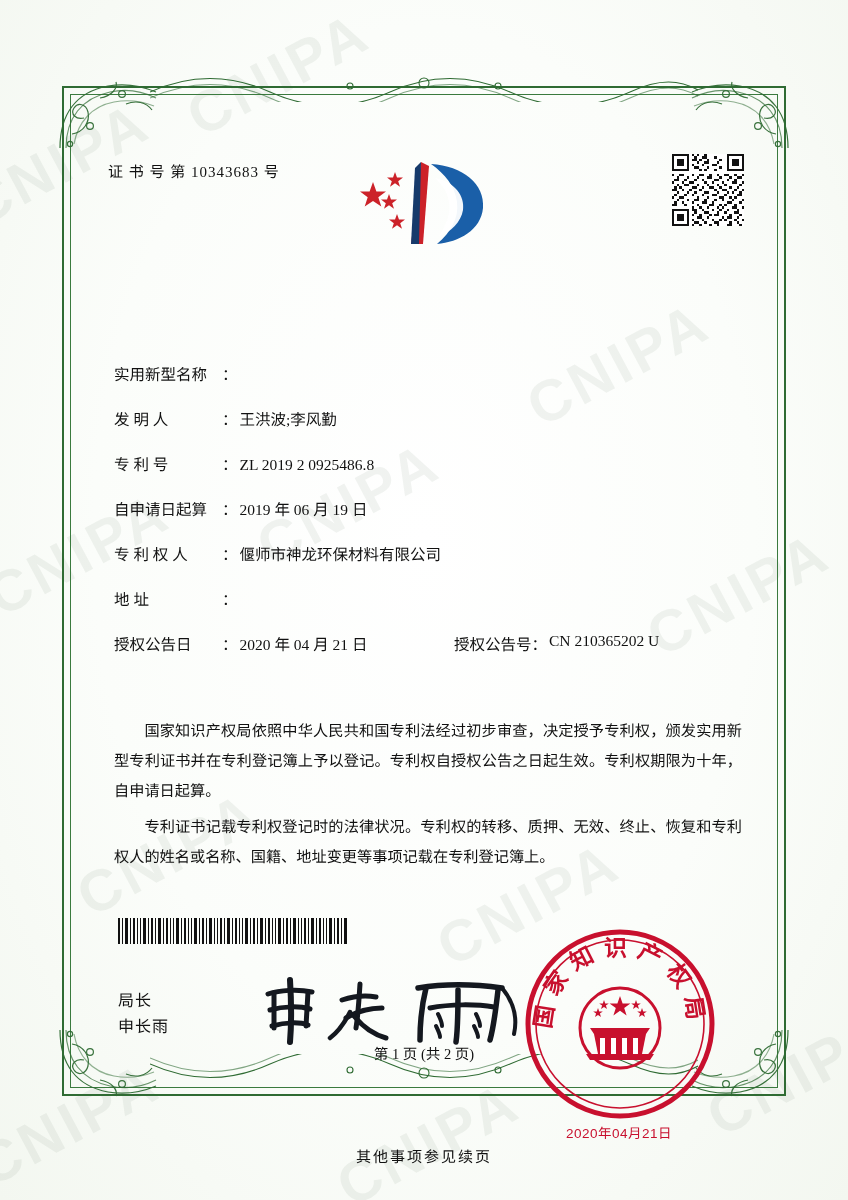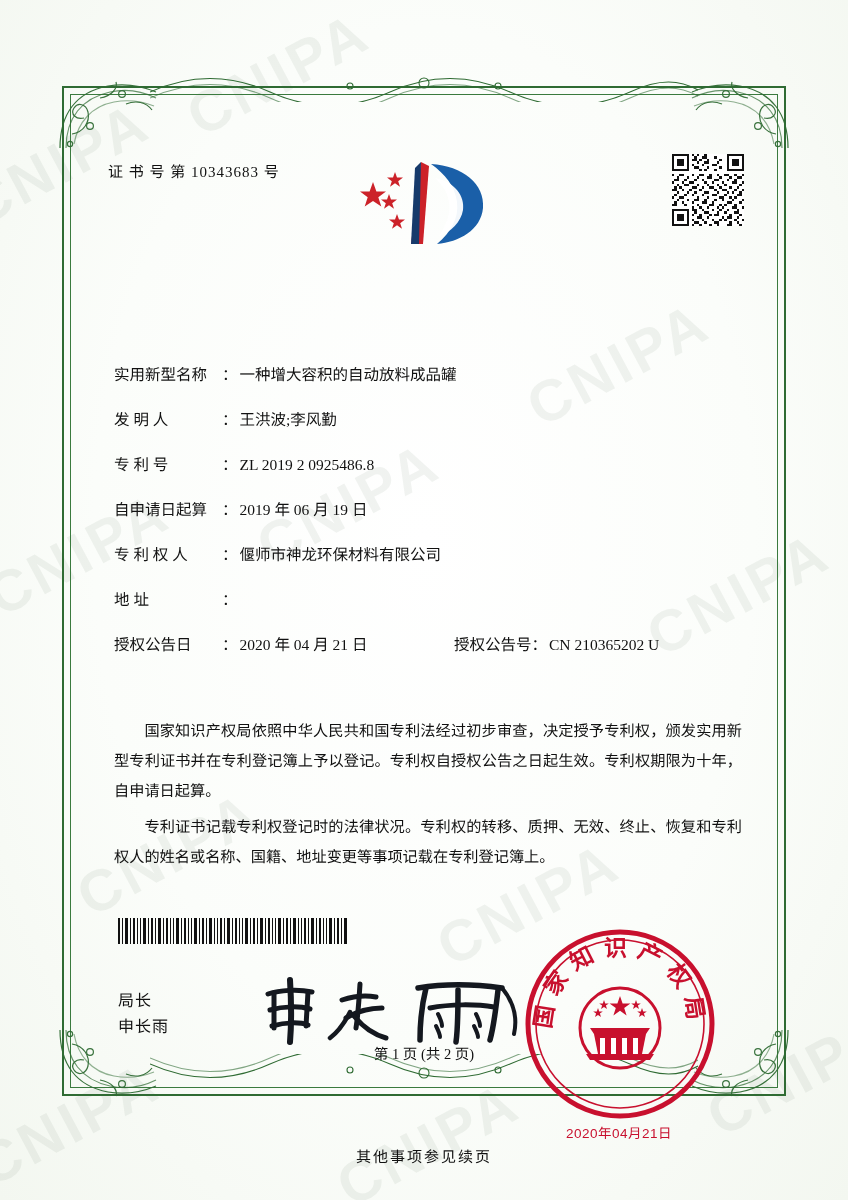--- a/index.html
+++ b/index.html
@@ -155,21 +155,21 @@
   .f-value { flex: 1 1 auto; }
 
   .field-row2 {
     display: flex;
     align-items: baseline;
     font-size: 15.5px;
     color: #111;
     margin-bottom: 6px;
   }
   .f2-left { display: flex; align-items: flex-end; width: 340px; }
-  .f2-right { display: flex; align-items: flex-end; }
+  .f2-right { display: flex; align-items: flex-start; }
 
   .paras {
     position: absolute;
     left: 44px;
     top: 602px;
     width: 628px;
     font-size: 15.2px;
     line-height: 30px;
     color: #111;
     text-align: justify;
@@ -561,21 +561,20 @@
         </g>
       </svg>
     </div>
 
 
     <div class="fields">
 
       <div class="field">
         <span class="f-label">实用新型名称</span>
         <span class="f-colon">：</span>
-        <span class="f-value">一种增大容积的自动放料成品罐</span>
       </div>
 
       <div class="field">
         <span class="f-label">发    明    人</span>
         <span class="f-colon">：</span>
         <span class="f-value">王洪波;李风勤</span>
       </div>
 
       <div class="field">
         <span class="f-label">专    利    号</span>

